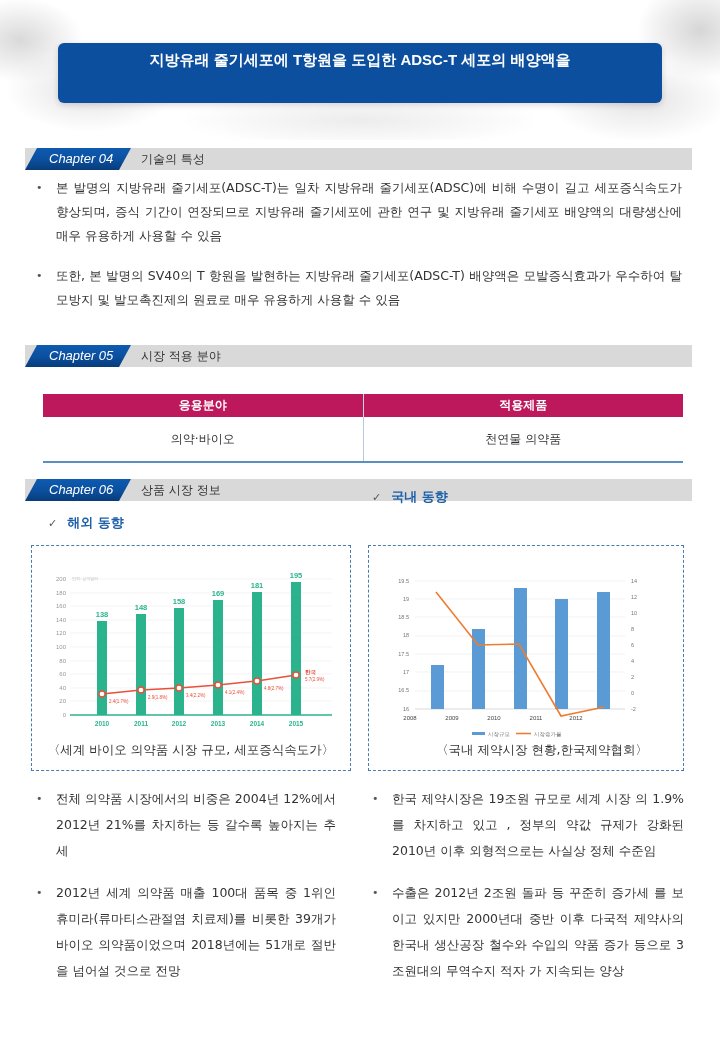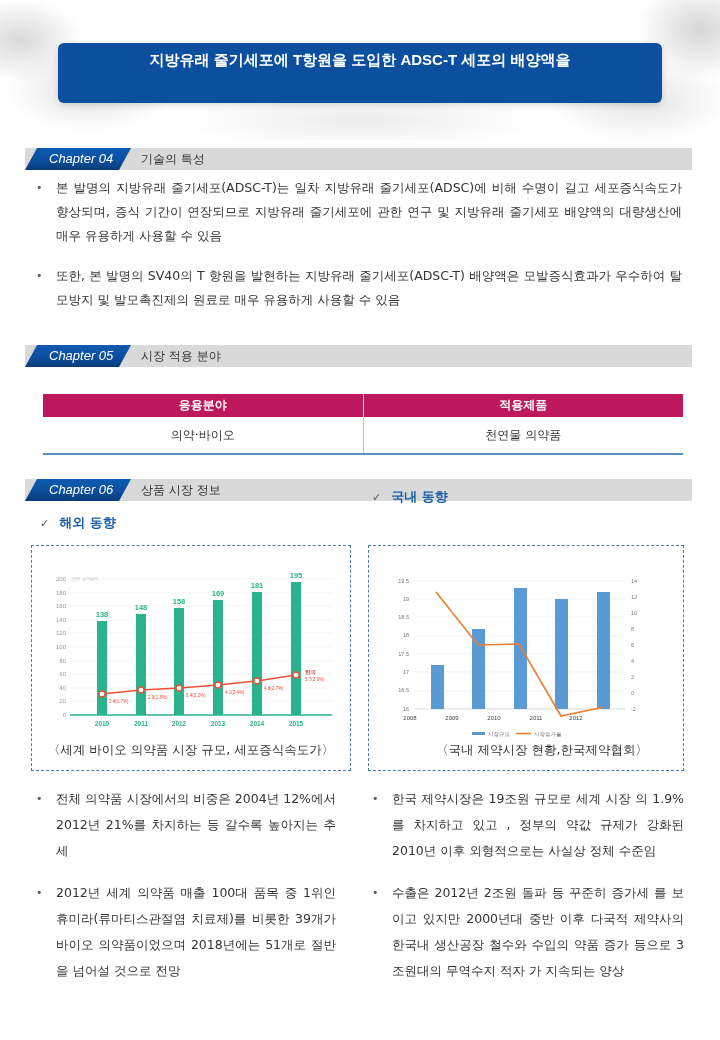--- a/index.html
+++ b/index.html
@@ -38,21 +38,21 @@
     position: absolute; left: 116px; top: 0; line-height: 22px; font-size: 12px; color: #333;
   }
   .bullet-block { position: absolute; font-size: 12.5px; line-height: 24px; color: #333; }
   .bullet { position: relative; padding-left: 20px; text-align: justify; }
   .bullet::before { content: "•"; position: absolute; left: 0; top: 0; color: #555; font-size: 11px; }
   .bullet + .bullet { margin-top: 16px; }
 
   .app-table { position: absolute; left: 43px; top: 394px; width: 640px; border-collapse: collapse; font-size: 12px; }
   .app-table th { background: #be185d; color: #fff; height: 23px; font-weight: bold; border-right: 1px solid #c8d8ea; }
   .app-table th:last-child { border-right: none; }
-  .app-table td { height: 37px; text-align: center; border-right: 1px solid #b8c8d8; border-bottom: 2px solid #5a8fc2; color: #333; }
+  .app-table td { height: 45px; text-align: center; border-right: 1px solid #b8c8d8; border-bottom: 2px solid #5a8fc2; color: #333; }
   .app-table td:last-child { border-right: none; }
 
   .trend-label { position: absolute; font-size: 13px; font-weight: bold; color: #1a5fa8; }
   .trend-label .check { color: #555; font-weight: normal; font-size: 11px; margin-right: 10px; }
 
   .chart-box {
     position: absolute; border: 1px dashed #4a7bb0; background: #fff;
   }
   .chart-caption { position: absolute; left: 0; width: 100%; text-align: center; font-size: 12.5px; color: #333; }
   svg text { font-family: "Liberation Sans", sans-serif; }
@@ -94,21 +94,21 @@
       <td>천연물 의약품</td>
     </tr>
   </tbody>
 </table>
 
 <div class="chapter-bar" style="top:479px;">
   <div class="chapter-tag">Chapter 06</div>
   <div class="chapter-title">상품 시장 정보</div>
 </div>
 
-<div class="trend-label" style="left:40px; top:514px;">
+<div class="trend-label" style="left:48px; top:514px;">
   <span class="check">✓</span><span>해외 동향</span>
 </div>
 <div class="trend-label" style="left:372px; top:488px;text-align:right;">
   <span class="check">✓</span><span>국내 동향</span>
 </div>
 
 <div class="chart-box" style="left:31px; top:545px; width:320px; height:226px;">
   <svg width="318" height="180" viewBox="0 0 318 180" style="position:absolute; left:0; top:20px;">
     <g font-size="6" fill="#999" text-anchor="end">
       <text x="36" y="16">200</text>

